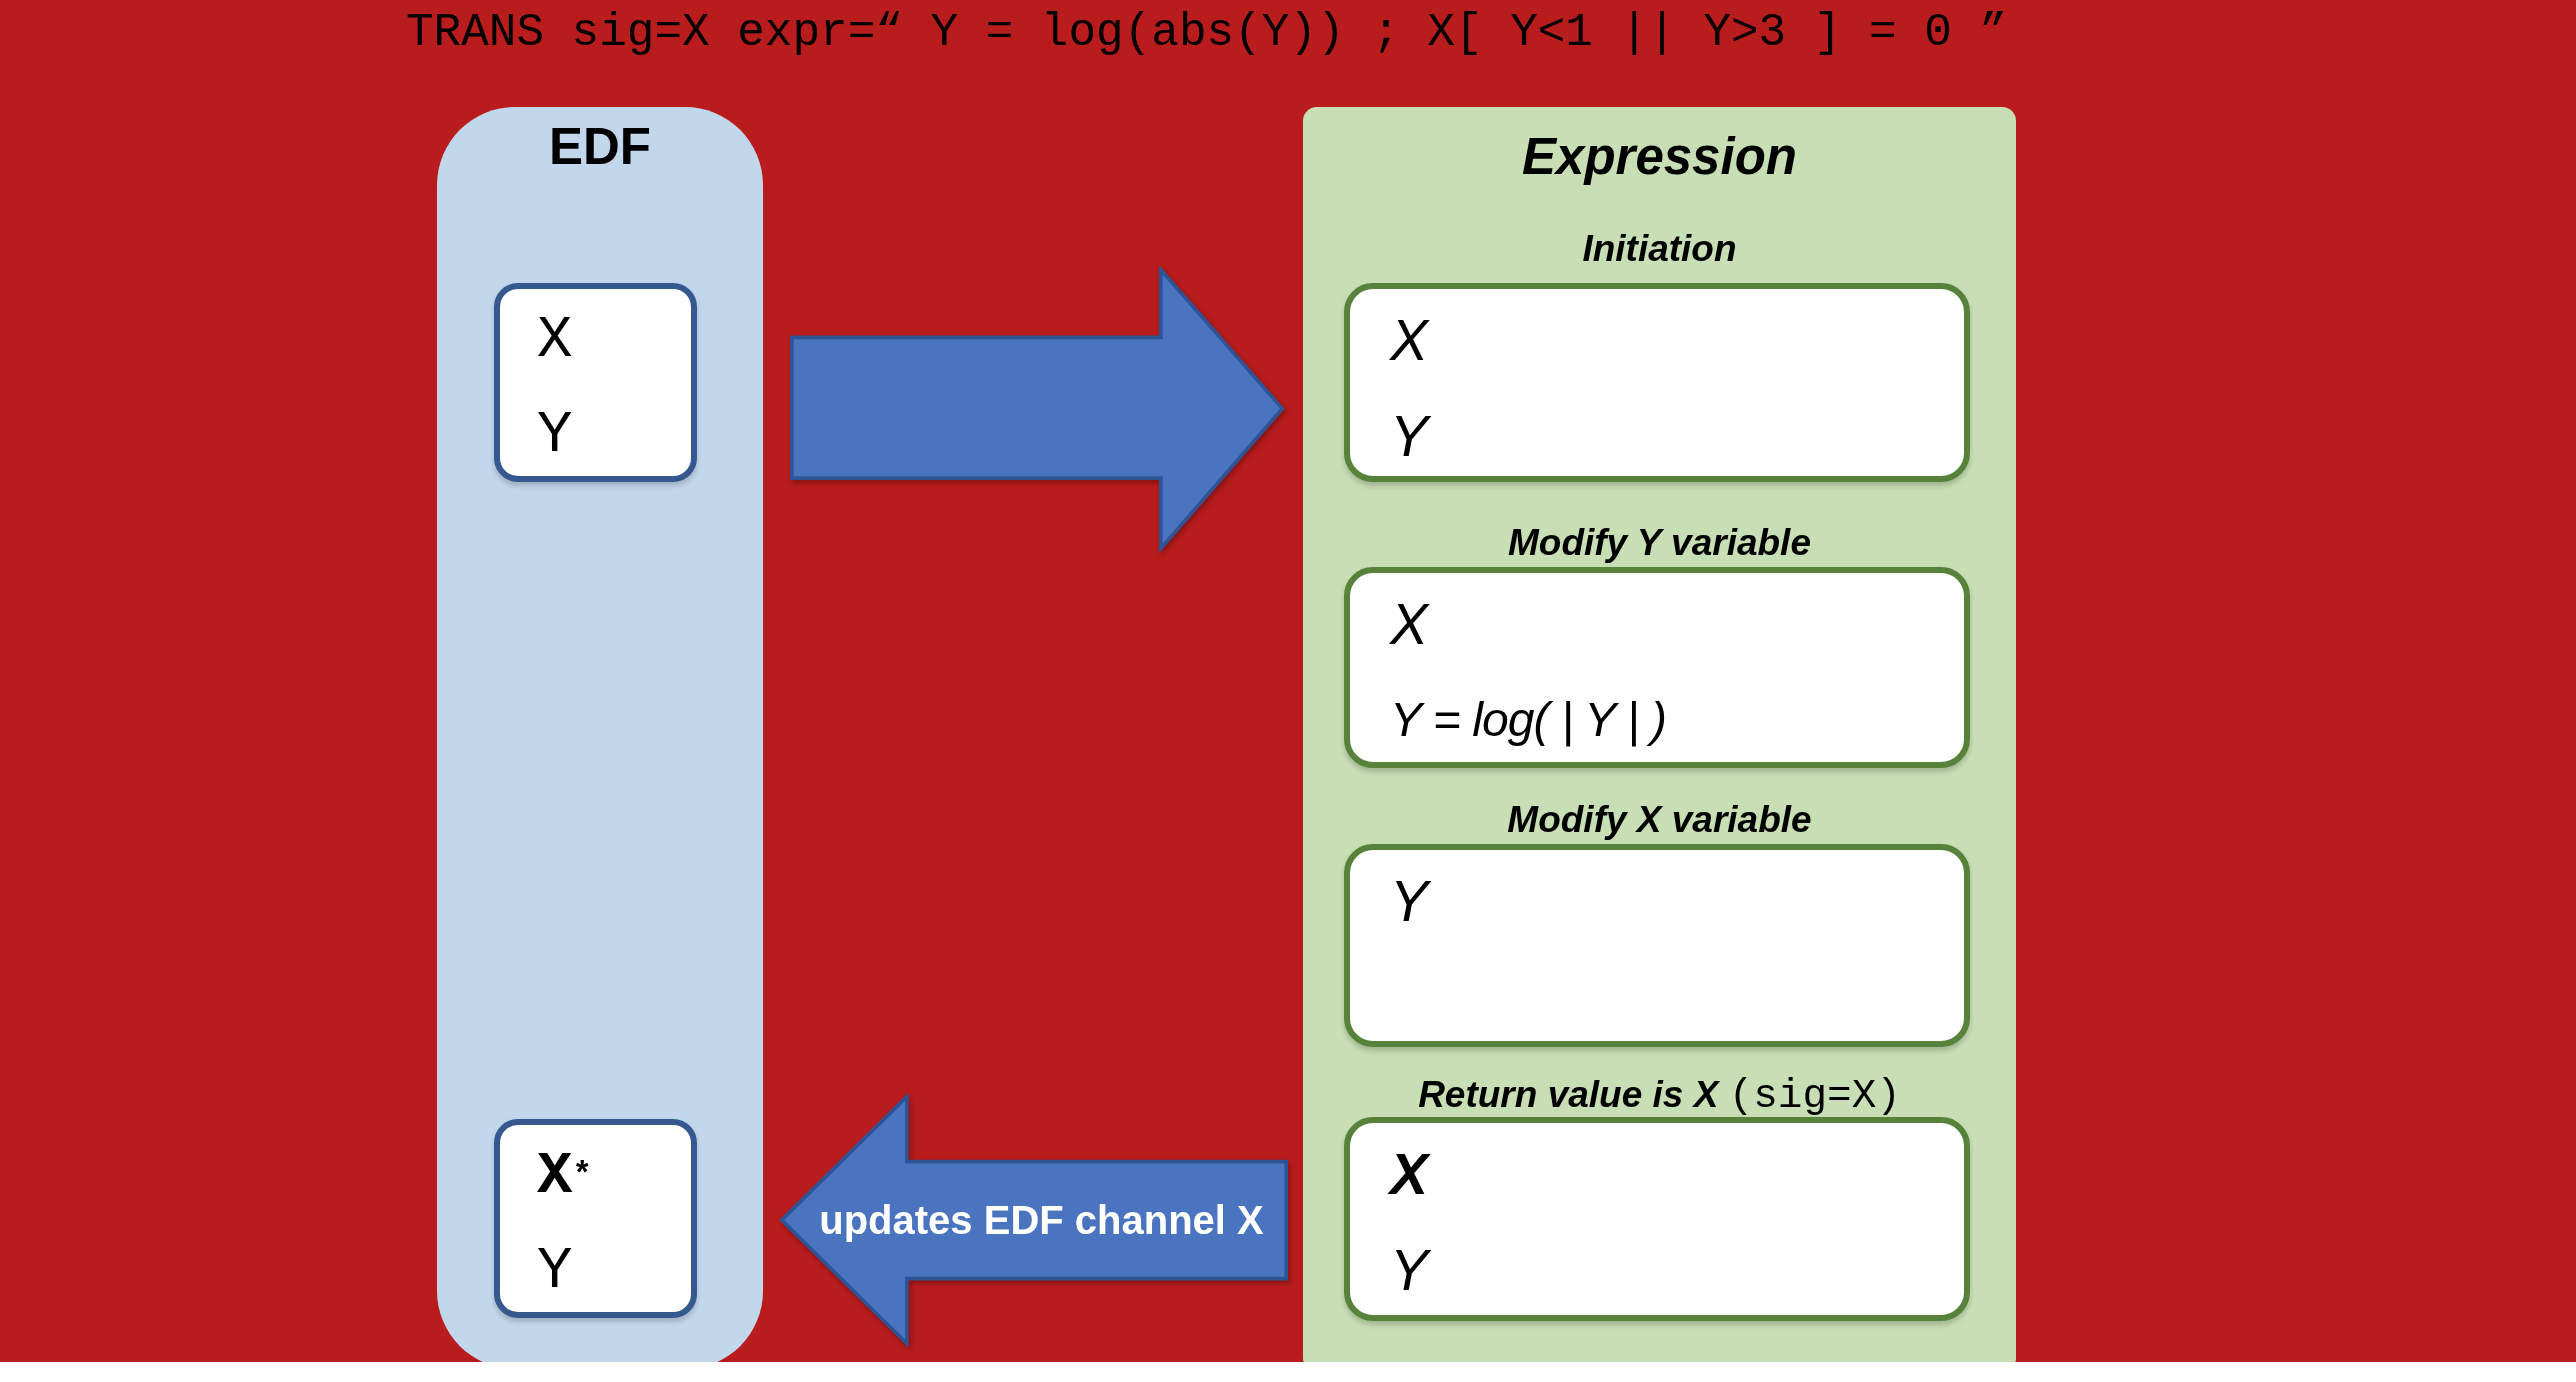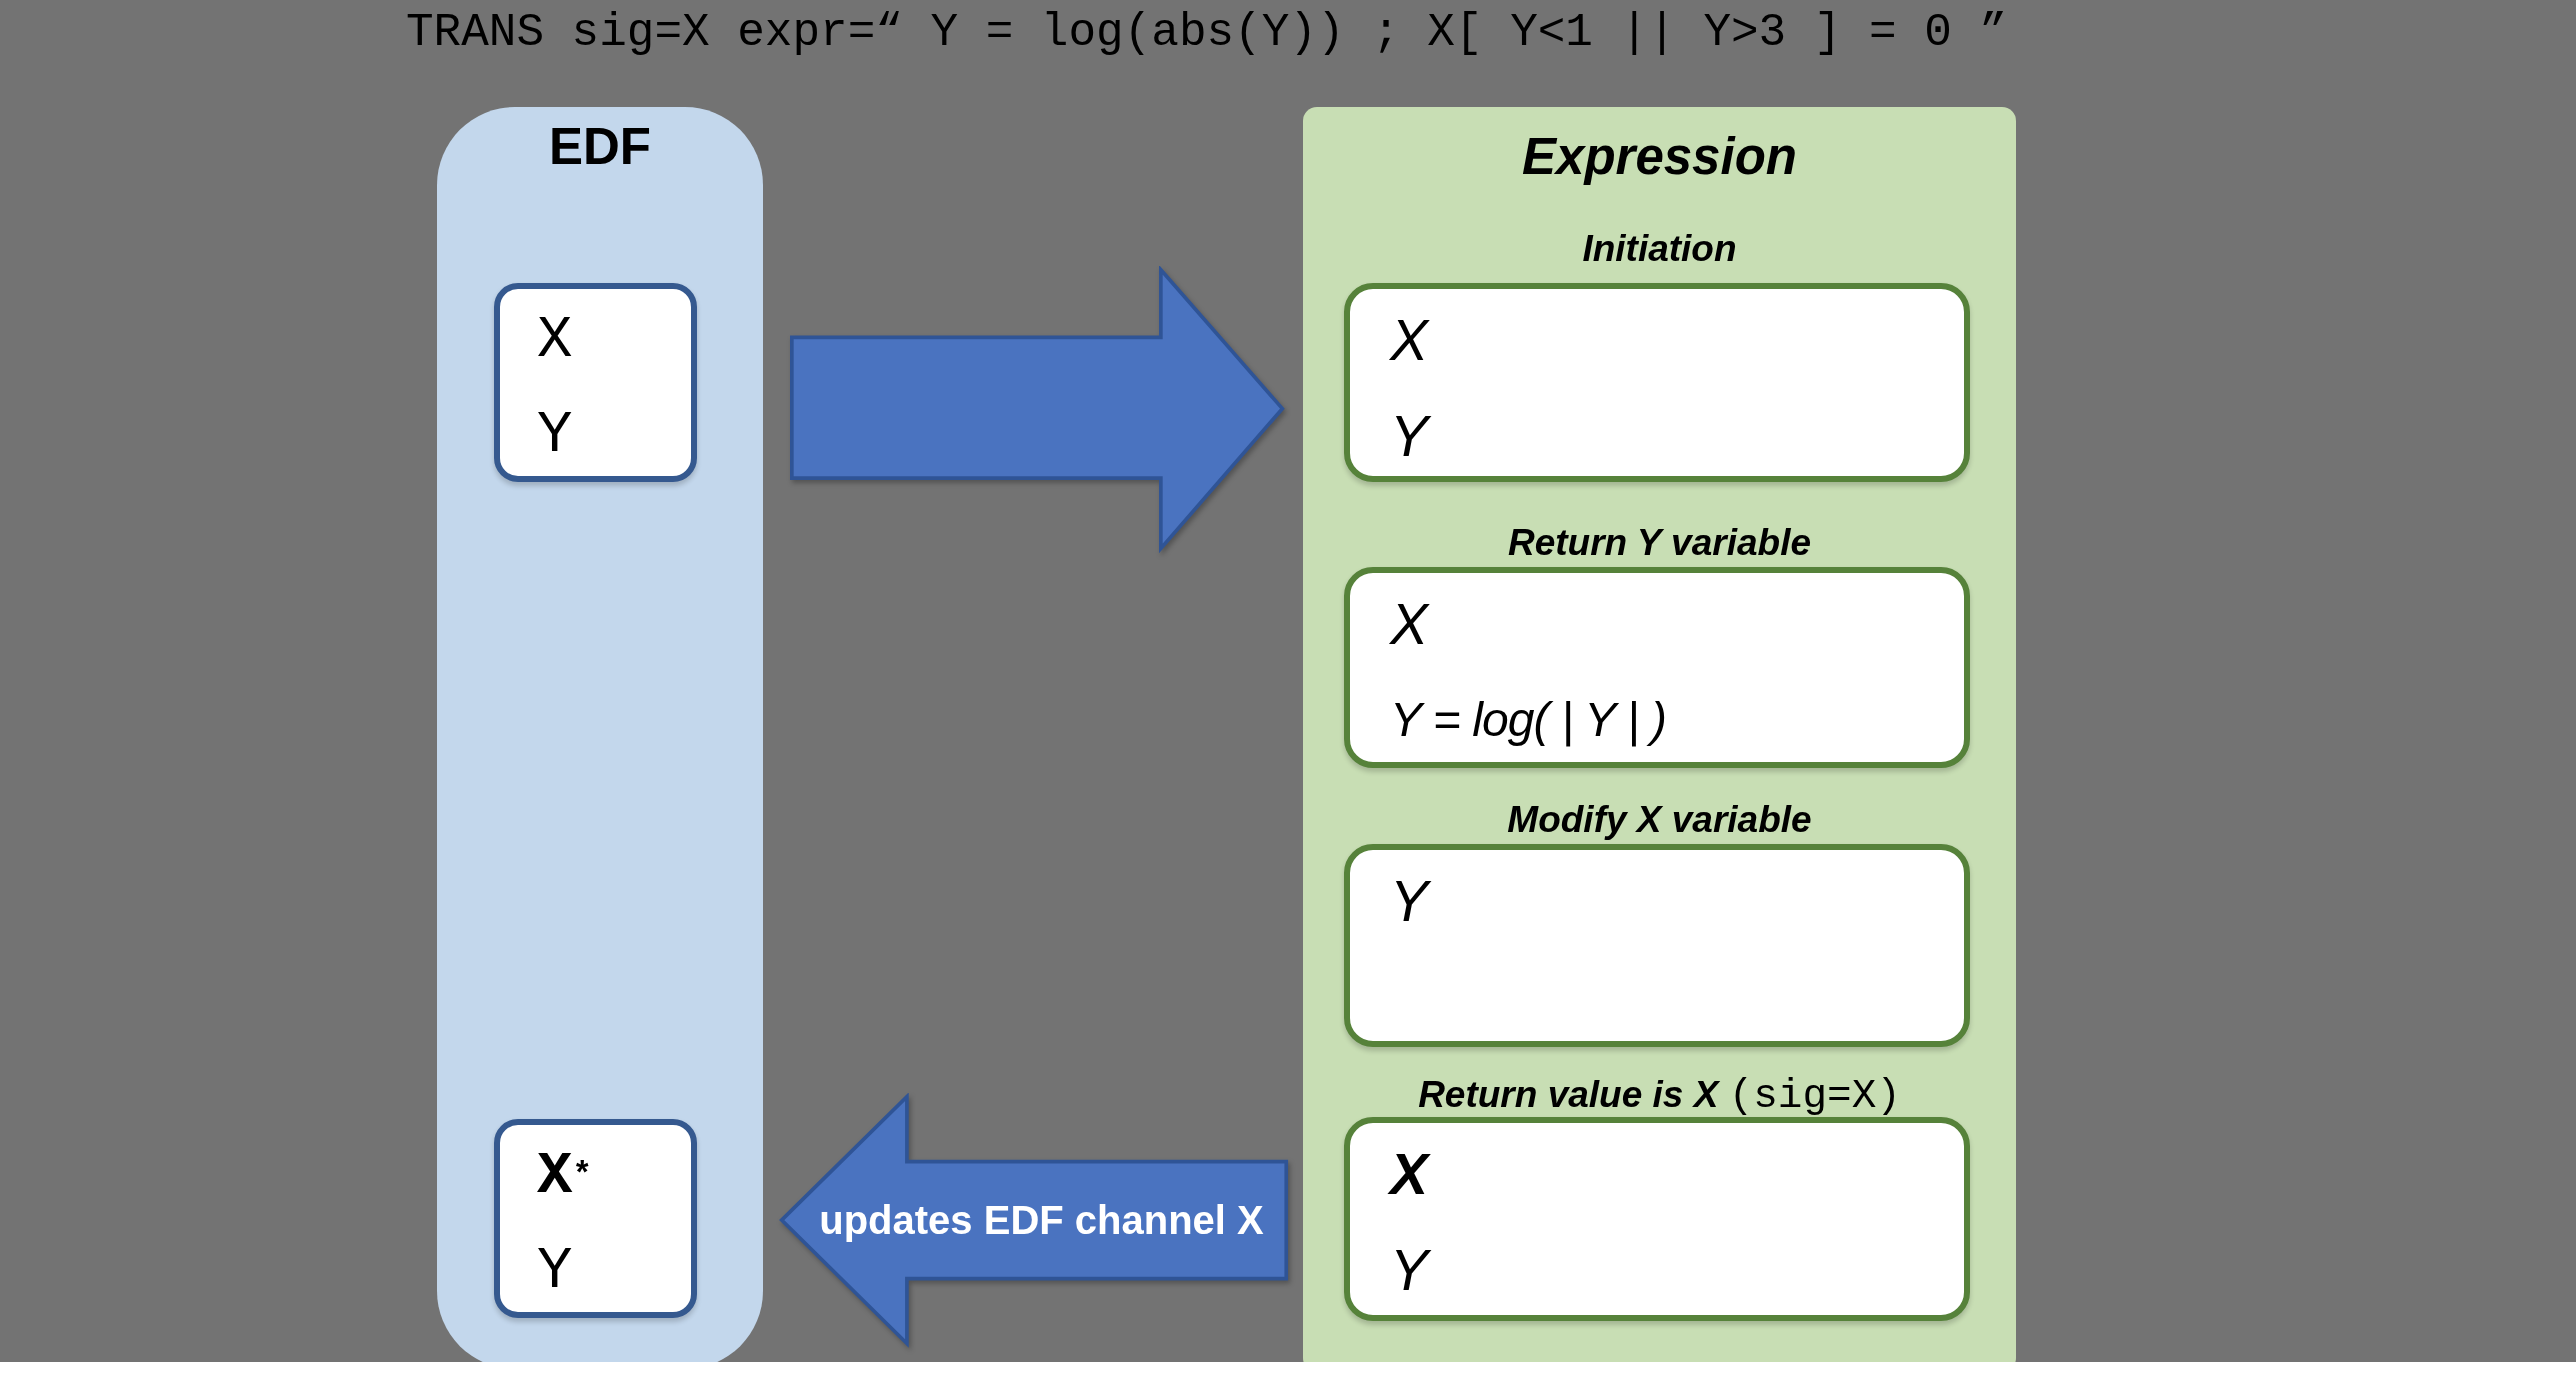--- a/index.html
+++ b/index.html
@@ -1,19 +1,19 @@
 <!DOCTYPE html>
 <html style="--edf-panel-bg: #c3d7ec; --edf-box-border: #35598f; --arrow-fill: #4a73c0; --arrow-stroke: #2f5496; --arrow-text: #ffffff; --expr-panel-bg: #c8deb4; --expr-box-border: #56823a; --text: #000000;font-size:14.6px"><head>
 <meta charset="utf-8">
 <style>
   html,body{margin:0;padding:0;background:#ffffff;}
   .stage{
     position:relative;
     width:2576px;height:1362px;
-    background:#737373;
+    background:#b91c1c;
     font-family:"Liberation Sans",sans-serif;
     color:var(--text);
     overflow:hidden;
   }
   
   .cmd-title{
     position:absolute;left:0;top:7.3px;width:2413px;
     text-align:center;
     font-family:"Liberation Mono","DejaVu Sans Mono",monospace;
     font-size:46px;line-height:53px;
@@ -139,21 +139,21 @@
 
   <section class="expr-panel">
     <h2 class="expr-title">Expression</h2>
 
     <div class="expr-label lbl-1">Initiation</div>
     <div class="expr-box bx-1">
       <div class="line">X</div>
       <div class="line">Y</div>
     </div>
 
-    <div class="expr-label lbl-2">Return Y variable</div>
+    <div class="expr-label lbl-2">Modify Y variable</div>
     <div class="expr-box bx-2">
       <div class="line">X</div>
       <div class="line formula">Y = log( | Y | )</div>
     </div>
 
     <div class="expr-label lbl-3">Modify X variable</div>
     <div class="expr-box bx-3">
       <div class="line">Y</div>
     </div>
 

